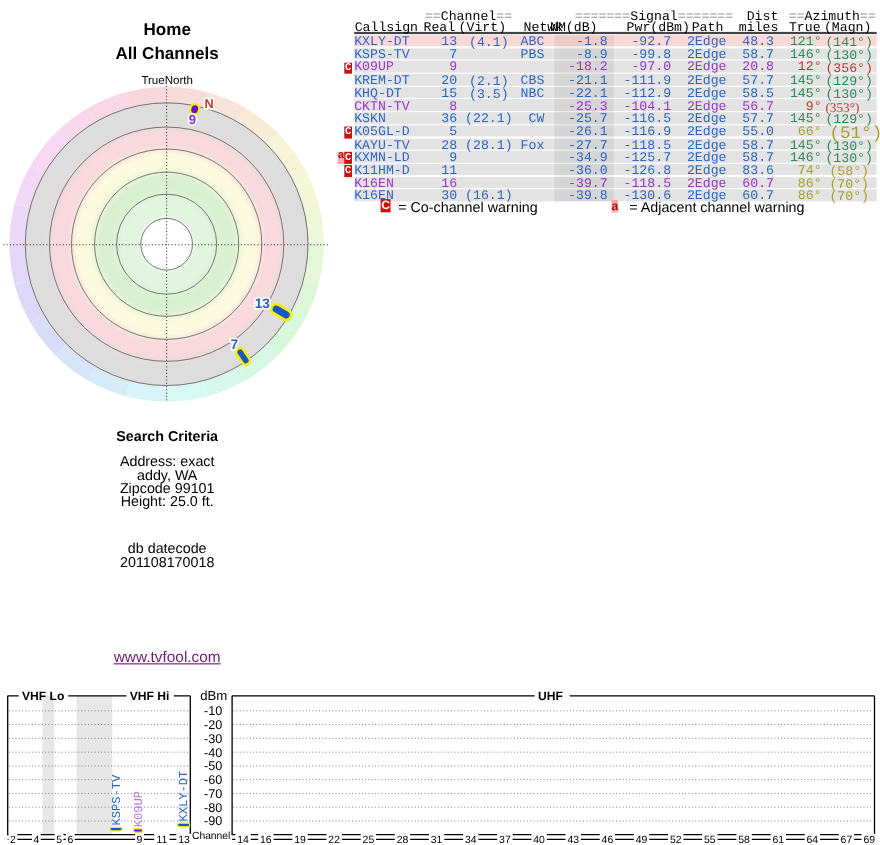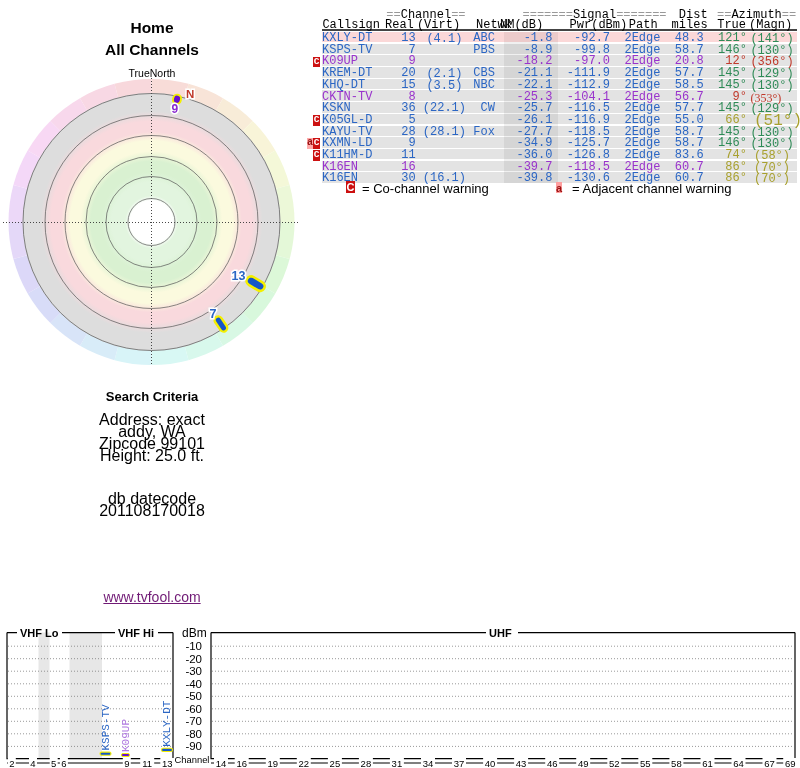--- a/index.html
+++ b/index.html
@@ -12,21 +12,21 @@
 #pre .p { color:#9933cc; }
 #pre .g { color:#2f8b57; }
 #pre .o { color:#a8a02e; }
 #pre .r { color:#c0392b; }
 .cbox { position:absolute; width:7px; height:10.5px; background:#cc1111; color:#fff;
         font-family:"Liberation Mono",monospace; font-size:9.5px; font-weight:bold;
         text-align:center; line-height:10.5px; }
 .abox { position:absolute; width:7px; height:10.5px; background:#ffaaaa; color:#991111;
         font-family:"Liberation Mono",monospace; font-size:10px; font-weight:bold;
         text-align:center; line-height:10.5px; }
-.sc { position:absolute; left:0; width:304px; text-align:center; font-size:16px; line-height:12px; }
+.sc { position:absolute; left:0; width:304px; text-align:center; font-size:13px; line-height:12px; }
 </style></head>
 <body>
 <div class="hd" style="top:18.5px">Home</div>
 <div class="hd" style="top:40.8px">All Channels</div>
 <div class="sc" style="top:67px;font-size:10.5px">TrueNorth</div>
 <svg style="position:absolute;left:0;top:70px" width="310" height="300" viewBox="0 0 310 300">
 <path d="M151.5 152.0 L151.50 9.00 A143.0 143.0 0 0 1 188.51 13.87 Z" fill="hsl(7.5,68%,91%)"></path>
 <path d="M151.5 152.0 L188.51 13.87 A143.0 143.0 0 0 1 223.00 28.16 Z" fill="hsl(22.5,68%,91%)"></path>
 <path d="M151.5 152.0 L223.00 28.16 A143.0 143.0 0 0 1 252.62 50.88 Z" fill="hsl(37.5,68%,91%)"></path>
 <path d="M151.5 152.0 L252.62 50.88 A143.0 143.0 0 0 1 275.34 80.50 Z" fill="hsl(52.5,68%,91%)"></path>

